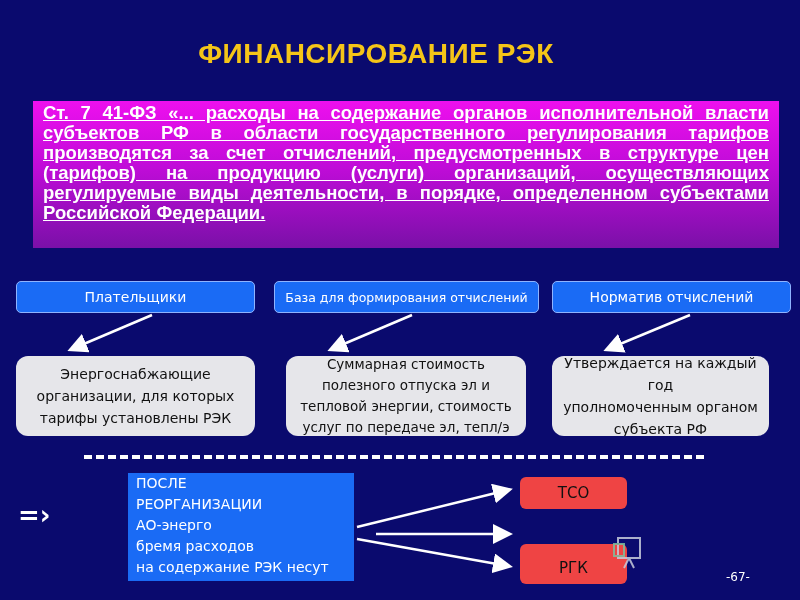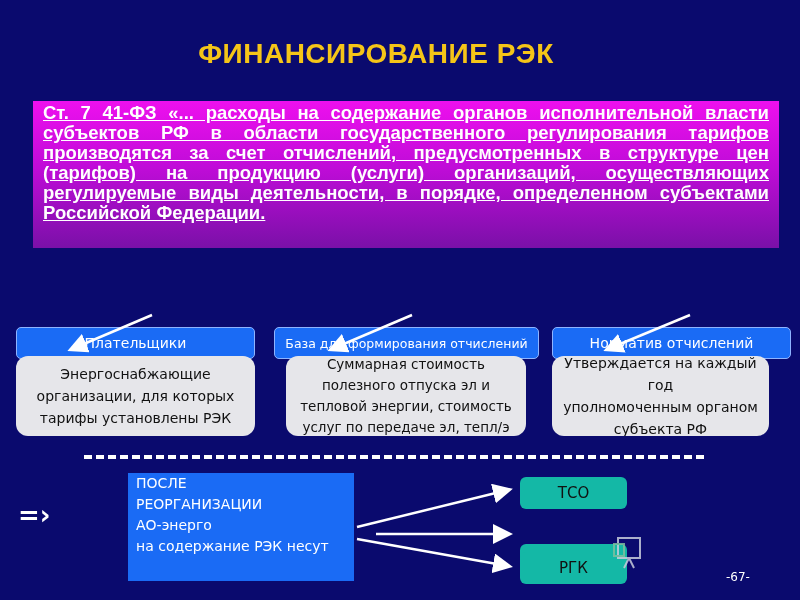--- a/index.html
+++ b/index.html
@@ -1,26 +1,26 @@
 <!DOCTYPE html>
 <html><head>
 <meta charset="utf-8">
 <style>
   html, body { margin:0; padding:0; }
   body { width:800px; height:600px; background:#0a0a6e; position:relative; overflow:hidden; font-family:"DejaVu Sans", sans-serif; }
   .title { position:absolute; left:0; top:38px; width:800px; text-align:center; color:#f5c518; font-family:"Liberation Sans", sans-serif; font-weight:bold; font-size:28px; letter-spacing:0.5px; padding-left:0px; box-sizing:border-box; }
   .title span { position:relative; left:-24px; }
   .quote { position:absolute; left:33px; top:101px; width:746px; height:147px; background:linear-gradient(180deg,#ee10ee 0%,#c00cd8 45%,#7a10a8 100%); box-sizing:border-box; padding:2px 10px; color:#fff; font-family:"Liberation Sans", sans-serif; font-weight:bold; font-size:18.5px; line-height:20px; text-align:justify; text-align-last:left;text-decoration:underline; }
-  .hdr { position:absolute; top:281px; height:32px; background:#1a6bf5; border:1px solid #8fb4ff; border-radius:5px; color:#fff; font-size:14px; display:flex; align-items:center; justify-content:center; box-sizing:border-box; white-space:nowrap; overflow:hidden;margin-top:46px; }
+  .hdr { position:absolute; top:281px; height:32px; background:#1a6bf5; border:1px solid #8fb4ff; border-radius:5px; color:#fff; font-size:14px; display:flex; align-items:center; justify-content:center; box-sizing:border-box; white-space:nowrap; overflow:hidden; }
   .card { position:absolute; top:356px; height:80px; background:#e6e6ea; border-radius:12px; color:#111; font-size:14px; line-height:22px; display:flex; align-items:center; justify-content:center; text-align:center; box-sizing:border-box; overflow:hidden; white-space:pre-line; }
   .dash { position:absolute; left:84px; top:455px; width:620px; height:0; border-top:4px dashed #fff; }
   .implies { position:absolute; left:18px; top:500px; color:#fff; font-weight:bold; font-size:26px; }
   .after { position:absolute; left:128px; top:473px; width:226px; height:108px; background:#1a6bf5; color:#fff; font-size:14px; line-height:21px; padding:0 0 0 8px; box-sizing:border-box; }
   .after div { white-space:nowrap; }
-  .org { position:absolute; left:520px; width:107px; height:32px; background:#14b8a6; border-radius:6px; color:#111; font-size:15px; display:flex; align-items:center; justify-content:center; }
+  .org { position:absolute; left:520px; width:107px; height:32px; background:#ef4444; border-radius:6px; color:#111; font-size:15px; display:flex; align-items:center; justify-content:center; }
   .watermark { position:absolute; left:612px; top:534px; color:#c8ccdc; font-size:28px; display:flex; align-items:center; gap:8px; opacity:0.85; }
   .page-num { position:absolute; left:726px; top:570px; color:#fff; font-size:12px; }
   svg.arrows { position:absolute; left:0; top:0; }
 </style>
 </head>
 <body>
 
 <div class="title"><span>ФИНАНСИРОВАНИЕ РЭК</span></div>
 
 <div class="quote">Ст. 7 41-ФЗ «... расходы на содержание органов исполнительной власти субъектов РФ в области государственного регулирования тарифов производятся за счет отчислений, предусмотренных в структуре цен (тарифов) на продукцию (услуги) организаций, осуществляющих регулируемые виды деятельности, в порядке, определенном субъектами Российской Федерации.</div>
@@ -55,20 +55,21 @@
 </svg>
 
 <div class="dash"></div>
 
 <div class="implies">=›</div>
 
 <div class="after">
   <div>ПОСЛЕ</div>
   <div>РЕОРГАНИЗАЦИИ</div>
   <div>АО-энерго</div>
+  <div>бремя расходов</div>
   <div>на содержание РЭК несут</div>
 </div>
 
 <div class="org" style="top:477px;">ТСО</div>
 <div class="org" style="top:515px;margin-top:29px;">ЭСК</div>
 <div class="org" style="top:552px;">РГК</div>
 
 <div class="watermark">
   <svg width="32" height="36" viewBox="0 0 32 36">
     <rect x="6" y="4" width="22" height="20" fill="none" stroke="#c8ccdc" stroke-width="2"></rect>

